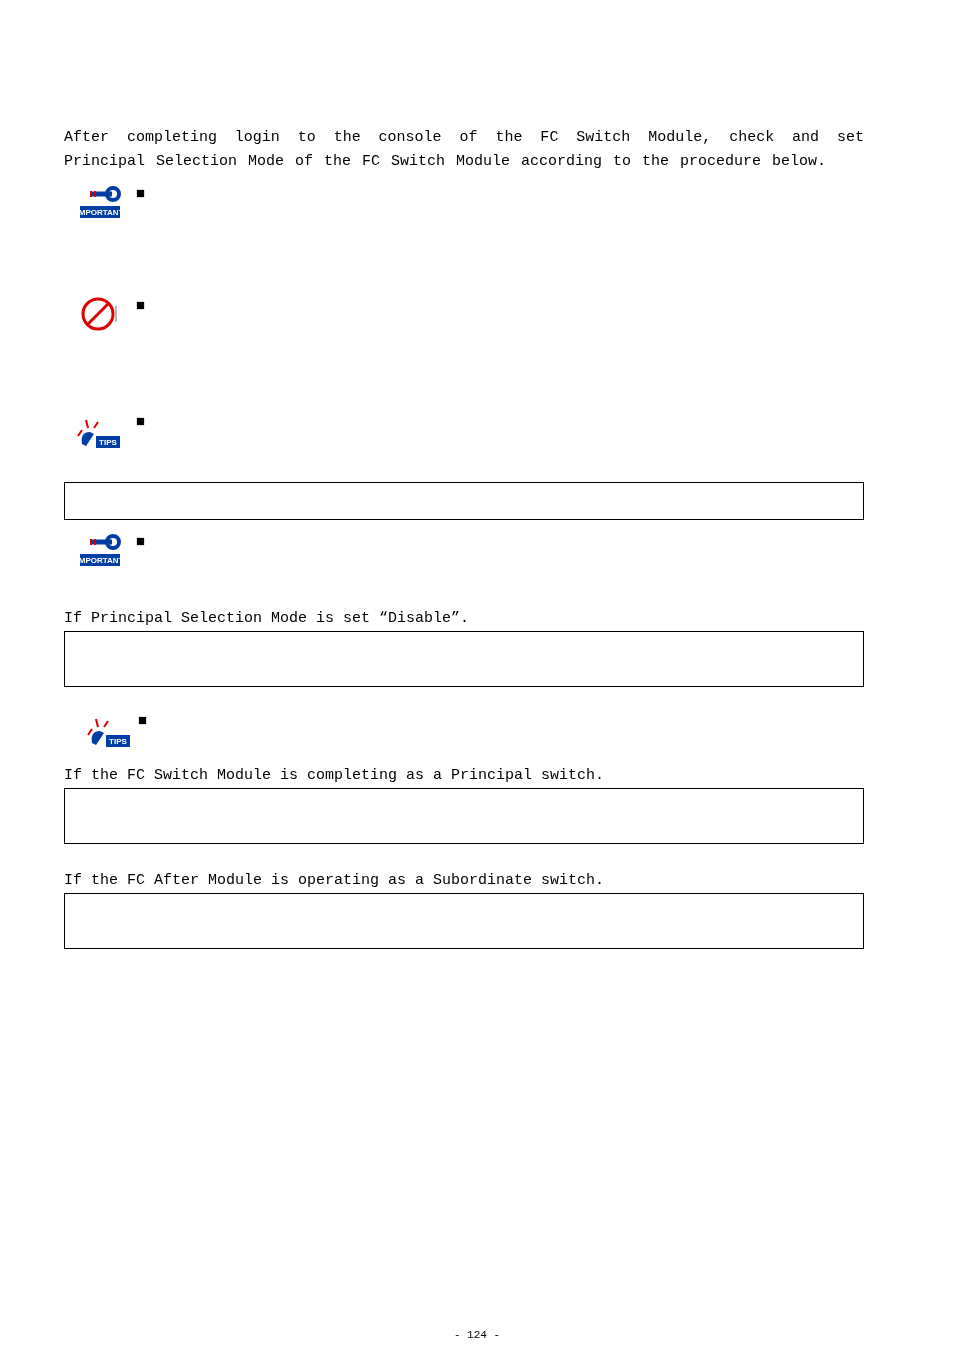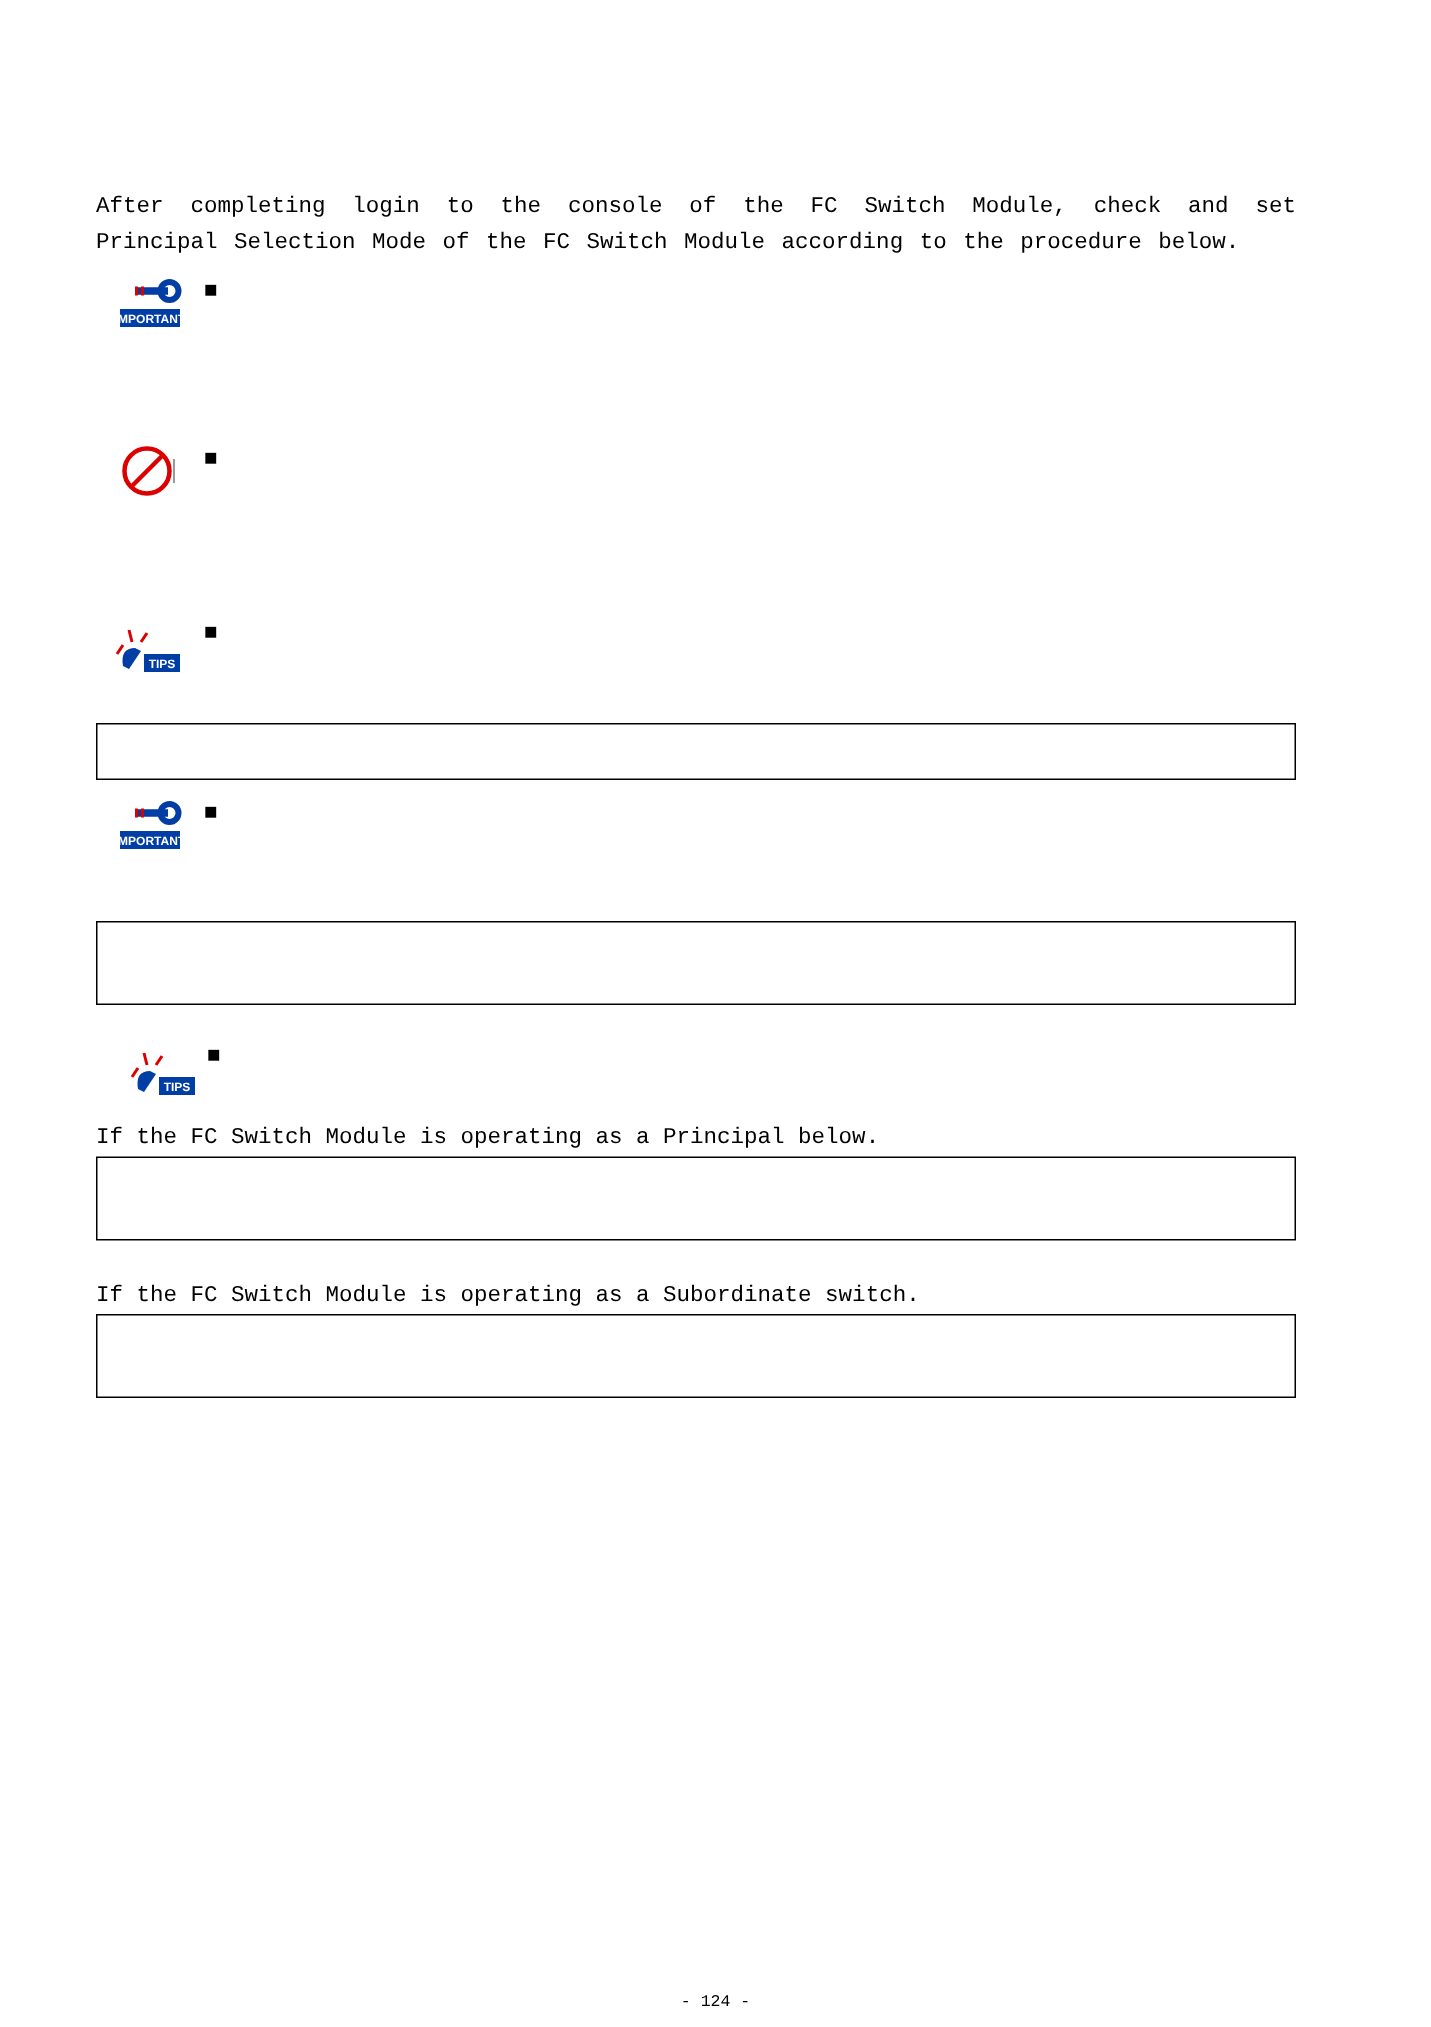--- a/index.html
+++ b/index.html
@@ -81,42 +81,43 @@
         <line x1="19" y1="9" x2="19" y2="15" stroke="#d00" stroke-width="2"></line>
         <rect x="4" y="24" width="40" height="12" fill="#003da5"></rect>
         <text x="24" y="33" text-anchor="middle" class="imp-label">IMPORTANT</text>
       </svg>
     </span>
     <span class="bcell">■</span>
   </div>
 
   <div style="height:40px"></div>
 
+  <div>If Principal Selection Mode is set “Disable”.</div>
   <div class="box box2"></div>
 
   <div style="height:12px"></div>
 
   <div class="row ind">
     <span class="iconcell" style="width:56px">
       <svg width="48" height="40" viewBox="0 0 48 40">
         <line x1="6" y1="20" x2="2" y2="26" stroke="#d00" stroke-width="2"></line>
         <line x1="12" y1="18" x2="10" y2="10" stroke="#d00" stroke-width="2"></line>
         <line x1="18" y1="18" x2="22" y2="12" stroke="#d00" stroke-width="2"></line>
         <path d="M6 34 Q4 22 14 22 L18 24 L10 36 Z" fill="#003da5"></path>
         <rect x="20" y="26" width="24" height="12" fill="#003da5"></rect>
         <text x="32" y="35" text-anchor="middle" class="tips-label">TIPS</text>
       </svg>
     </span>
     <span class="bcell">■</span>
   </div>
 
   <div style="height:18px"></div>
 
-  <div>If the FC Switch Module is operating as a Principal below.</div>
+  <div>If the FC Switch Module is completing as a Principal switch.</div>
   <div class="box box2"></div>
 
   <div style="height:18px"></div>
 
-  <div>If the FC Switch Module is operating as a Subordinate switch.</div>
+  <div>If the FC After Module is operating as a Subordinate switch.</div>
   <div class="box box2"></div>
 
   <div class="pagefoot">- 124 -</div>
 </div>
 
 </body></html>

